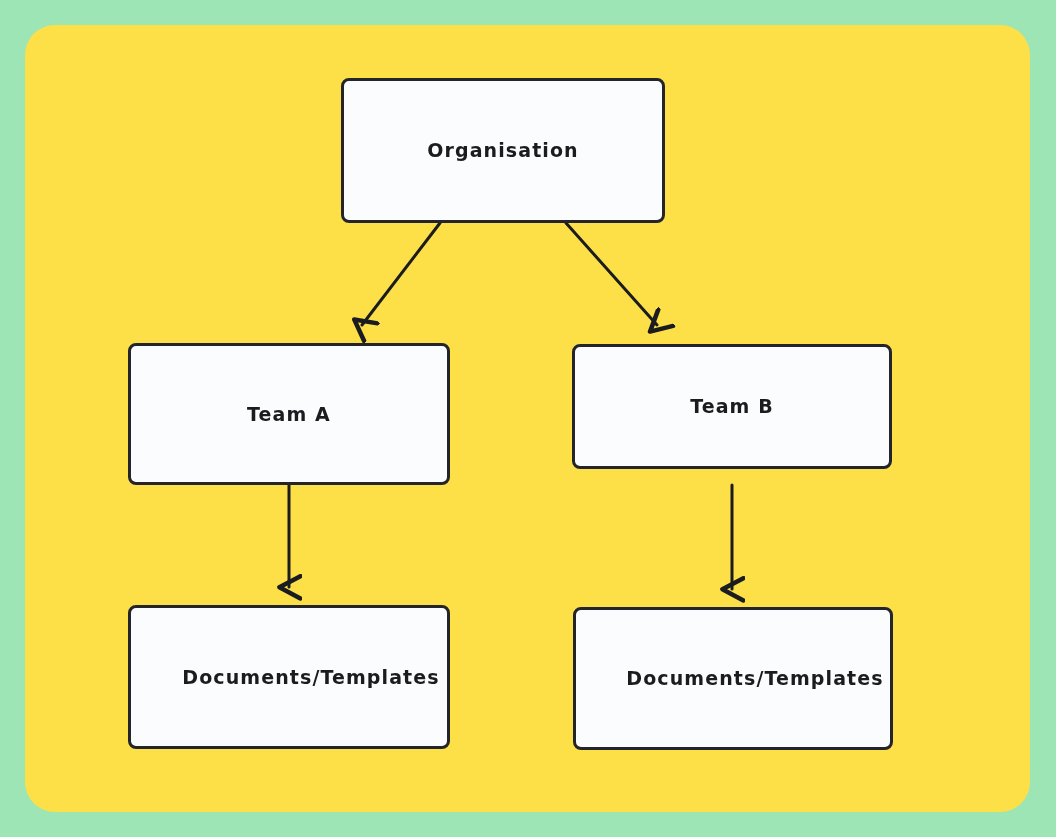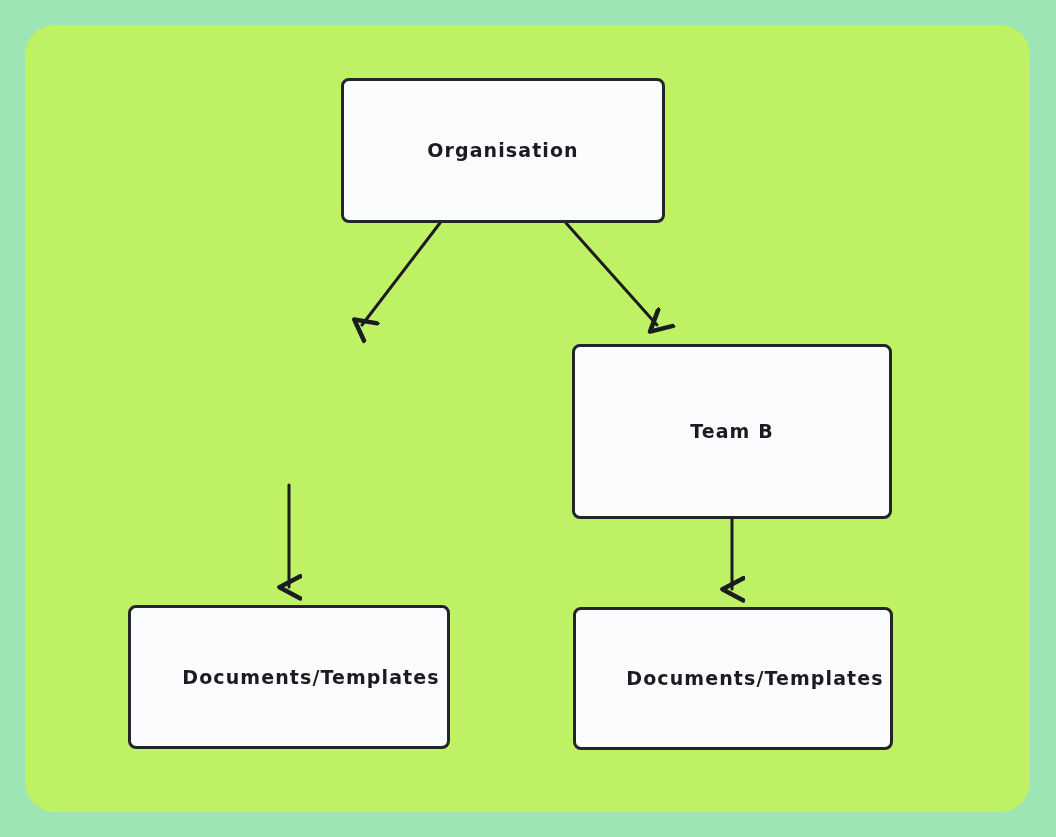--- a/index.html
+++ b/index.html
@@ -18,21 +18,21 @@
     width: 1056px;
     height: 837px;
     background: #9ee5b5;
   }
   .canvas-card {
     position: absolute;
     left: 25px;
     top: 25px;
     width: 1005px;
     height: 787px;
-    background: #bef264;
+    background: #fde047;
     border-radius: 30px;
     box-sizing: border-box;
     overflow: hidden;
   }
   .edge-layer {
     position: absolute;
     left: 0;
     top: 0;
     width: 1005px;
     height: 787px;
@@ -68,21 +68,21 @@
   #node-team-a {
     left: 103px;
     top: 318px;
     width: 322px;
     height: 142px;
   }
   #node-team-b {
     left: 547px;
     top: 319px;
     width: 320px;
-    height: 175px;
+    height: 125px;
   }
   #node-docs-a {
     left: 103px;
     top: 580px;
     width: 322px;
     height: 144px;
   }
   #node-docs-b {
     left: 548px;
     top: 582px;
@@ -122,20 +122,23 @@
 
       <g>
         <line x1="707" y1="460" x2="707" y2="564" stroke="#1a1c20" stroke-width="3" stroke-linecap="round" marker-end="url(#arrowhead-v)"></line>
       </g>
     </svg>
 
     <div class="node" id="node-organisation">
       <span class="node-label">Organisation</span>
     </div>
 
+    <div class="node" id="node-team-a">
+      <span class="node-label">Team A</span>
+    </div>
 
     <div class="node" id="node-team-b">
       <span class="node-label">Team B</span>
     </div>
 
     <div class="node" id="node-docs-a">
       <span class="node-label">Documents/Templates</span>
     </div>
 
     <div class="node" id="node-docs-b">

